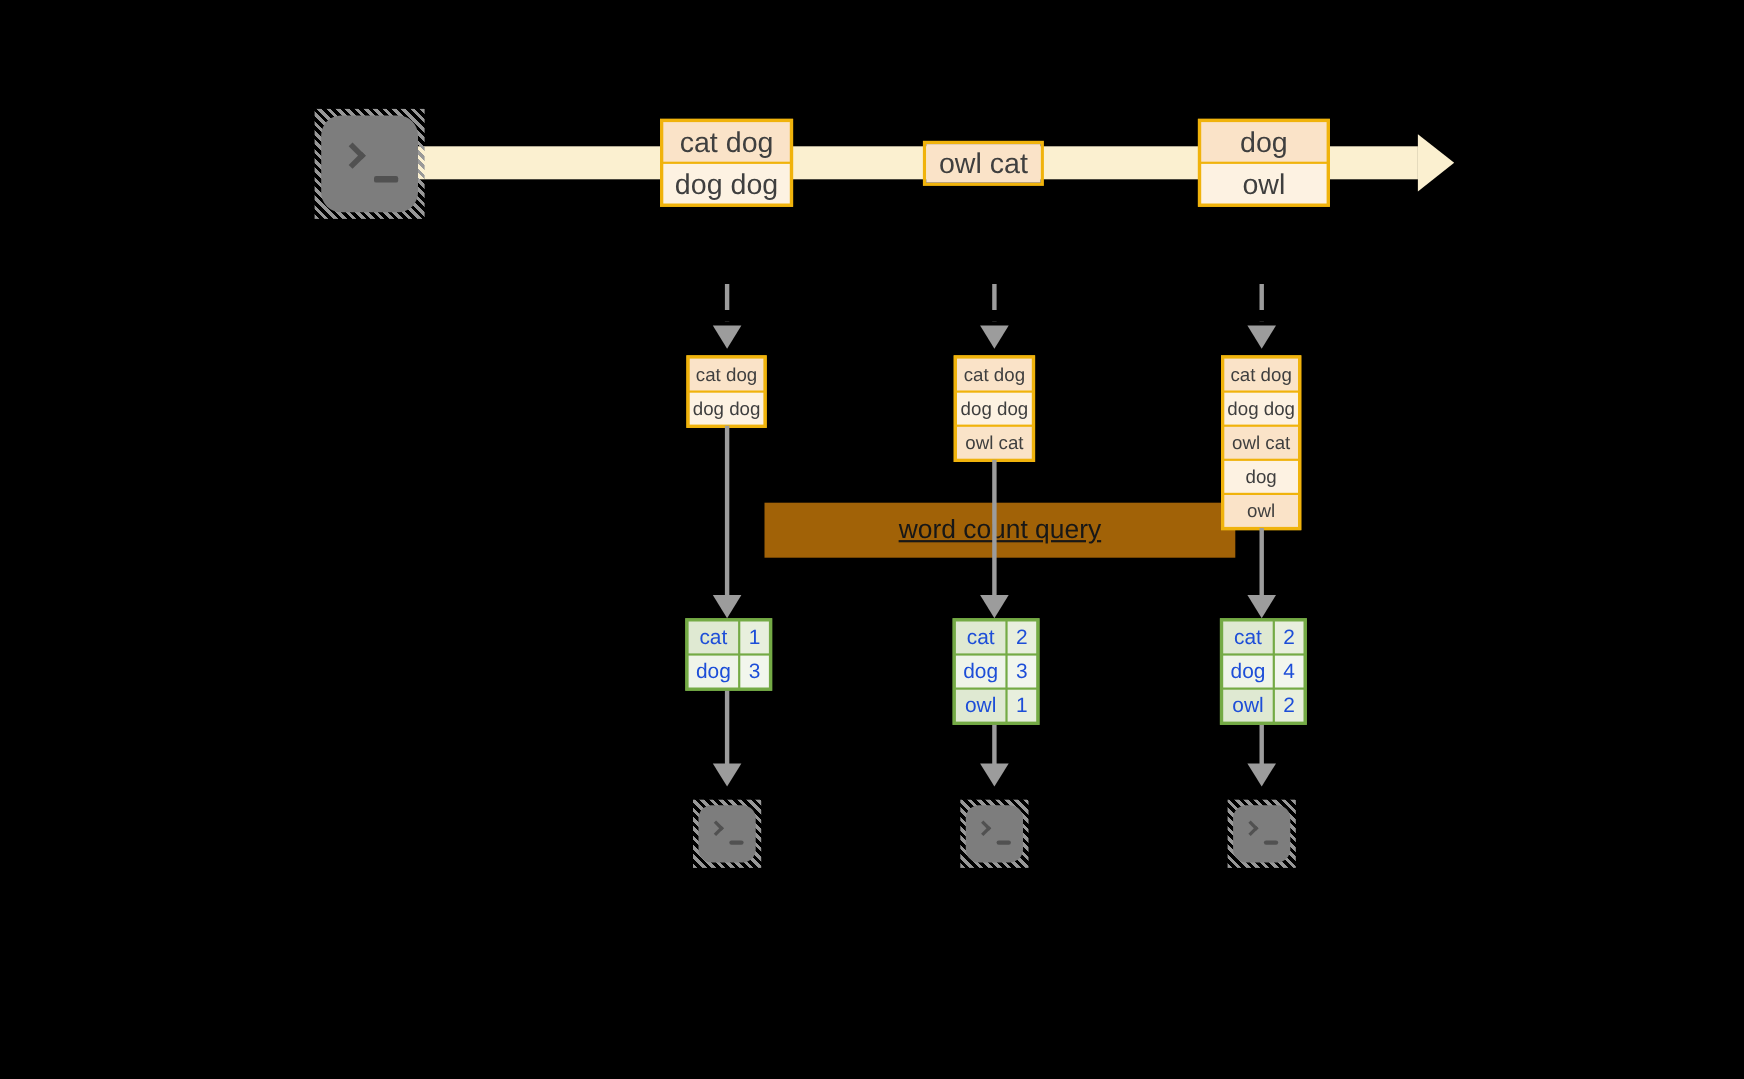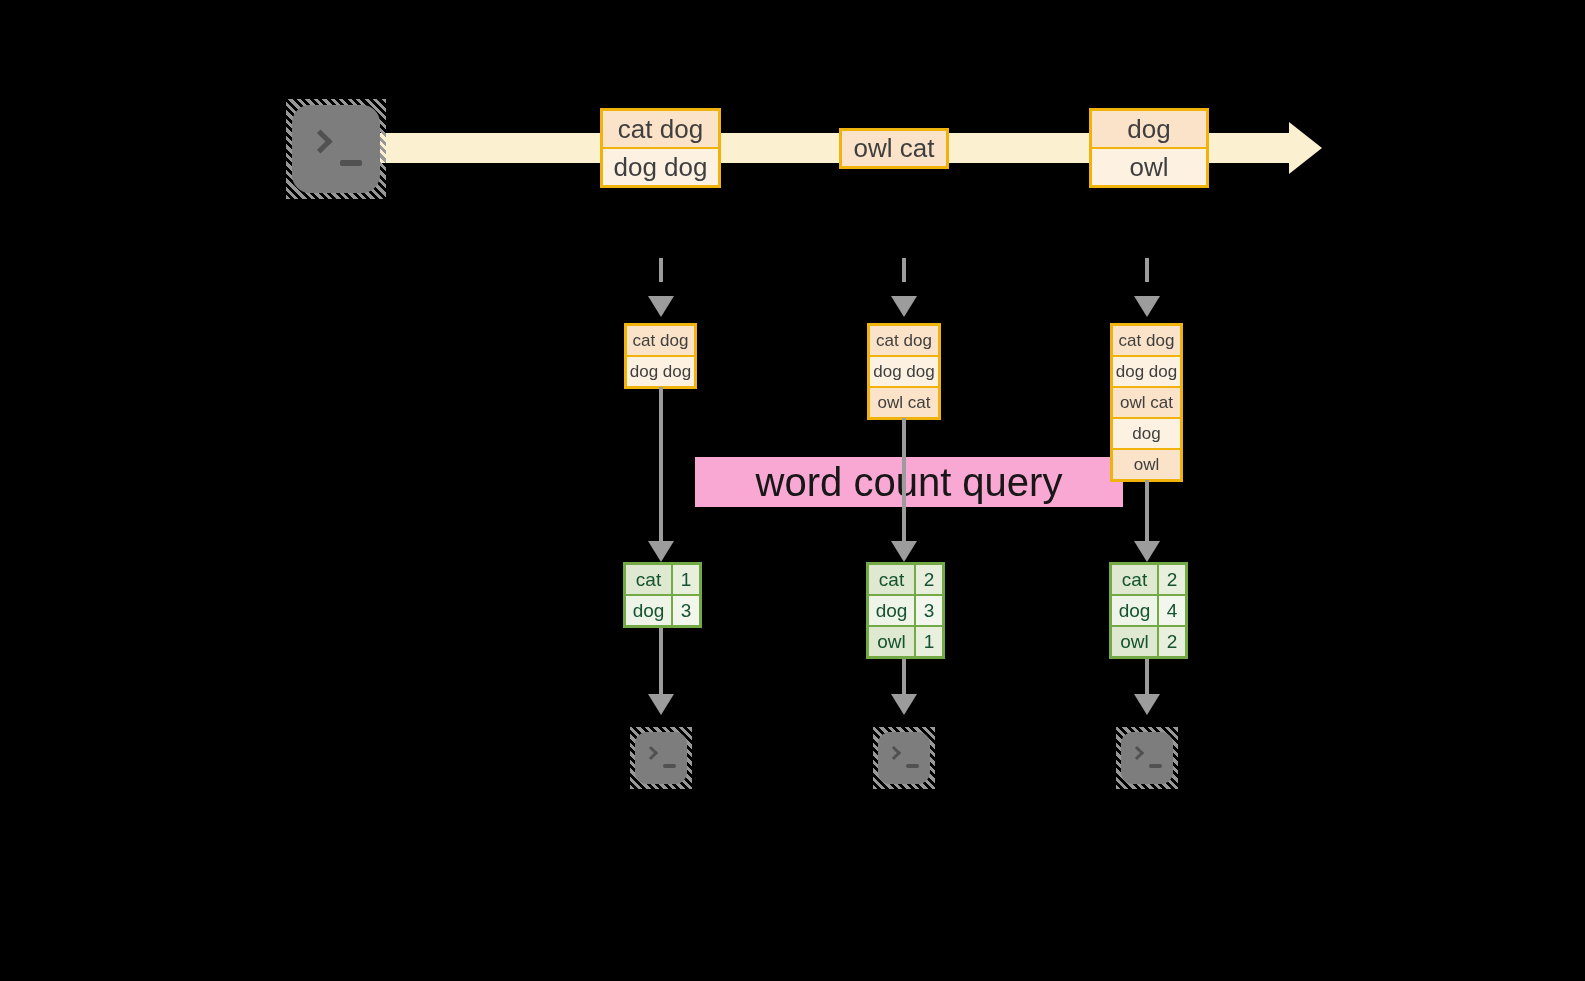--- a/index.html
+++ b/index.html
@@ -29,28 +29,28 @@
   
   .dashline { position:absolute; width:4px;
     background:repeating-linear-gradient(to bottom,#9c9c9c 0 24px,transparent 24px 34px); z-index:2; }
   .vline { position:absolute; width:4px; background:#9c9c9c; z-index:2; }
   .ahead { position:absolute; width:0; height:0;
     border-left:13px solid transparent; border-right:13px solid transparent;
     border-top:21px solid #9c9c9c; z-index:2; }
 
   
   .qband { position:absolute; left:695px; top:457px; width:428px; height:50px;
-    background:#f9a8d4; z-index:1; display:flex; align-items:center; justify-content:center;
-    font-size:40px; color:#171717; }
+    background:#a16207; z-index:1; display:flex; align-items:center; justify-content:center;
+    font-size:24px; color:#171717;text-decoration:underline; }
 
   
   .gtable { position:absolute; background:#74aa45; border:3px solid #74aa45;
     display:grid; grid-template-columns:45px 26px; gap:2px; z-index:2; }
   .gcell { height:29px; display:flex; align-items:center; justify-content:center;
-    font-size:19px; color:#14532d; }
+    font-size:19px; color:#1d4ed8; }
   .gr0 { background:#dfe9d2; } .gr1 { background:#eff4e9; } .gr2 { background:#dfe9d2; }
   .gn0 { background:#e8efdd; } .gn1 { background:#f2f6ed; } .gn2 { background:#e8efdd; }
 
   
   .term { position:absolute;
     background:repeating-linear-gradient(45deg,#989898 0 3px,rgba(0,0,0,0) 3px 6px); z-index:2; }
   .term-inner { position:absolute; background:#7d7d7d; }
   .term.lg { width:100px; height:100px; }
   .term.lg .term-inner { left:6px; top:6px; right:6px; bottom:6px; border-radius:18px; }
   .term.sm { width:62px; height:62px; }

